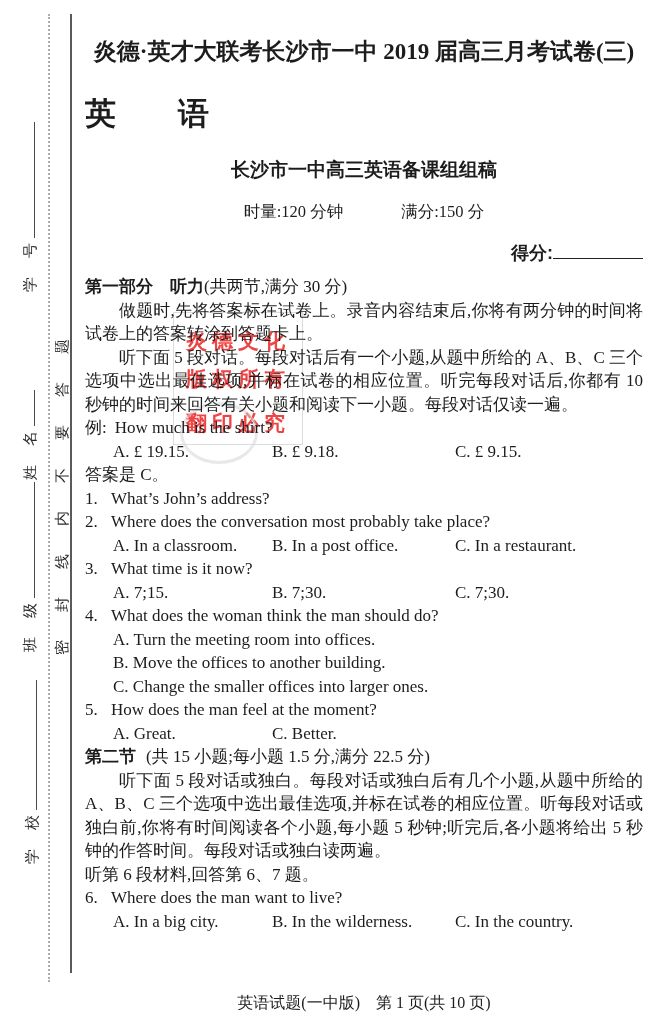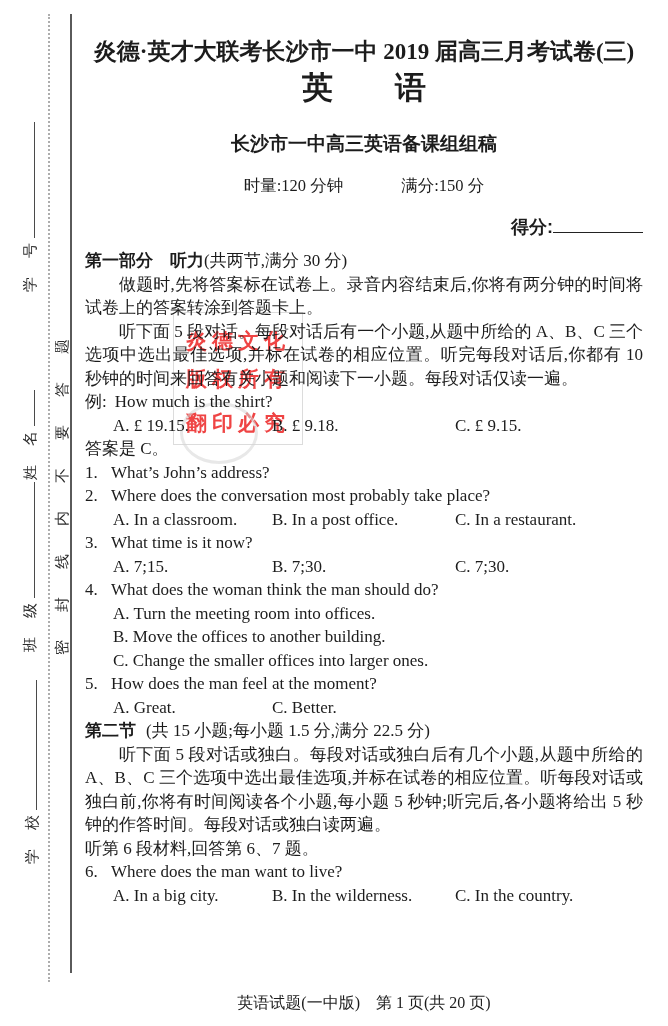--- a/index.html
+++ b/index.html
@@ -32,21 +32,21 @@
   }
   .wm-line { position:absolute; left:0; right:0; text-align:center;
     font-family:"Liberation Sans","DejaVu Sans",sans-serif; font-weight:bold;
     font-size:21px; letter-spacing:5px; color:#ef4444; }
   .wm1 { top:14px; } .wm2 { top:52px; } .wm3 { top:96px; }
   .wm-circle { position:absolute; left:180px; top:402px; width:72px; height:56px;
     border:3px solid #d6d6d6; border-radius:50%; opacity:0.55; z-index:1; }
   
   .content { position:absolute; left:85px; top:0; width:558px; z-index:2; }
   .doc-title { margin-top:36px; text-align:center; font-size:23px; font-weight:bold; white-space:nowrap; }
-  .subject   { text-align:center; font-size:31px; font-weight:bold; }
+  .subject   { margin-top:26px; font-size:31px; font-weight:bold; }
   .subtitle  { margin-top:22px; text-align:center; font-size:19px; font-weight:bold;
                font-family:"Liberation Sans","DejaVu Sans",sans-serif; }
   .meta { margin-top:18px; display:flex; justify-content:center; gap:58px; font-size:16.5px; }
   .score-row { margin-top:18px; text-align:right; font-size:18px; font-weight:bold;
                font-family:"Liberation Sans","DejaVu Sans",sans-serif; line-height:24px; }
   .score-line { display:inline-block; width:90px; height:14px; border-bottom:1.5px solid #222; }
   .body { margin-top:10px; font-size:17px; line-height:23.5px; }
   .para { margin:0; text-align:justify; }
   .indent { text-indent:2em; }
   .heading .b { font-weight:bold; font-family:"Liberation Sans","DejaVu Sans",sans-serif; }
@@ -165,14 +165,14 @@
         <span class="qnum">6.</span><span>Where does the man want to live?</span>
       </div>
       <div class="opt-row">
         <span class="c1">A. In a big city.</span>
         <span class="c2">B. In the wilderness.</span>
         <span class="c3">C. In the country.</span>
       </div>
     </div>
   </div>
 
-  <div class="footer">英语试题(一中版)　第 1 页(共 20 页)</div>
+  <div class="footer">英语试题(一中版)　第 1 页(共 10 页)</div>
 </div>
 
 </body></html>

